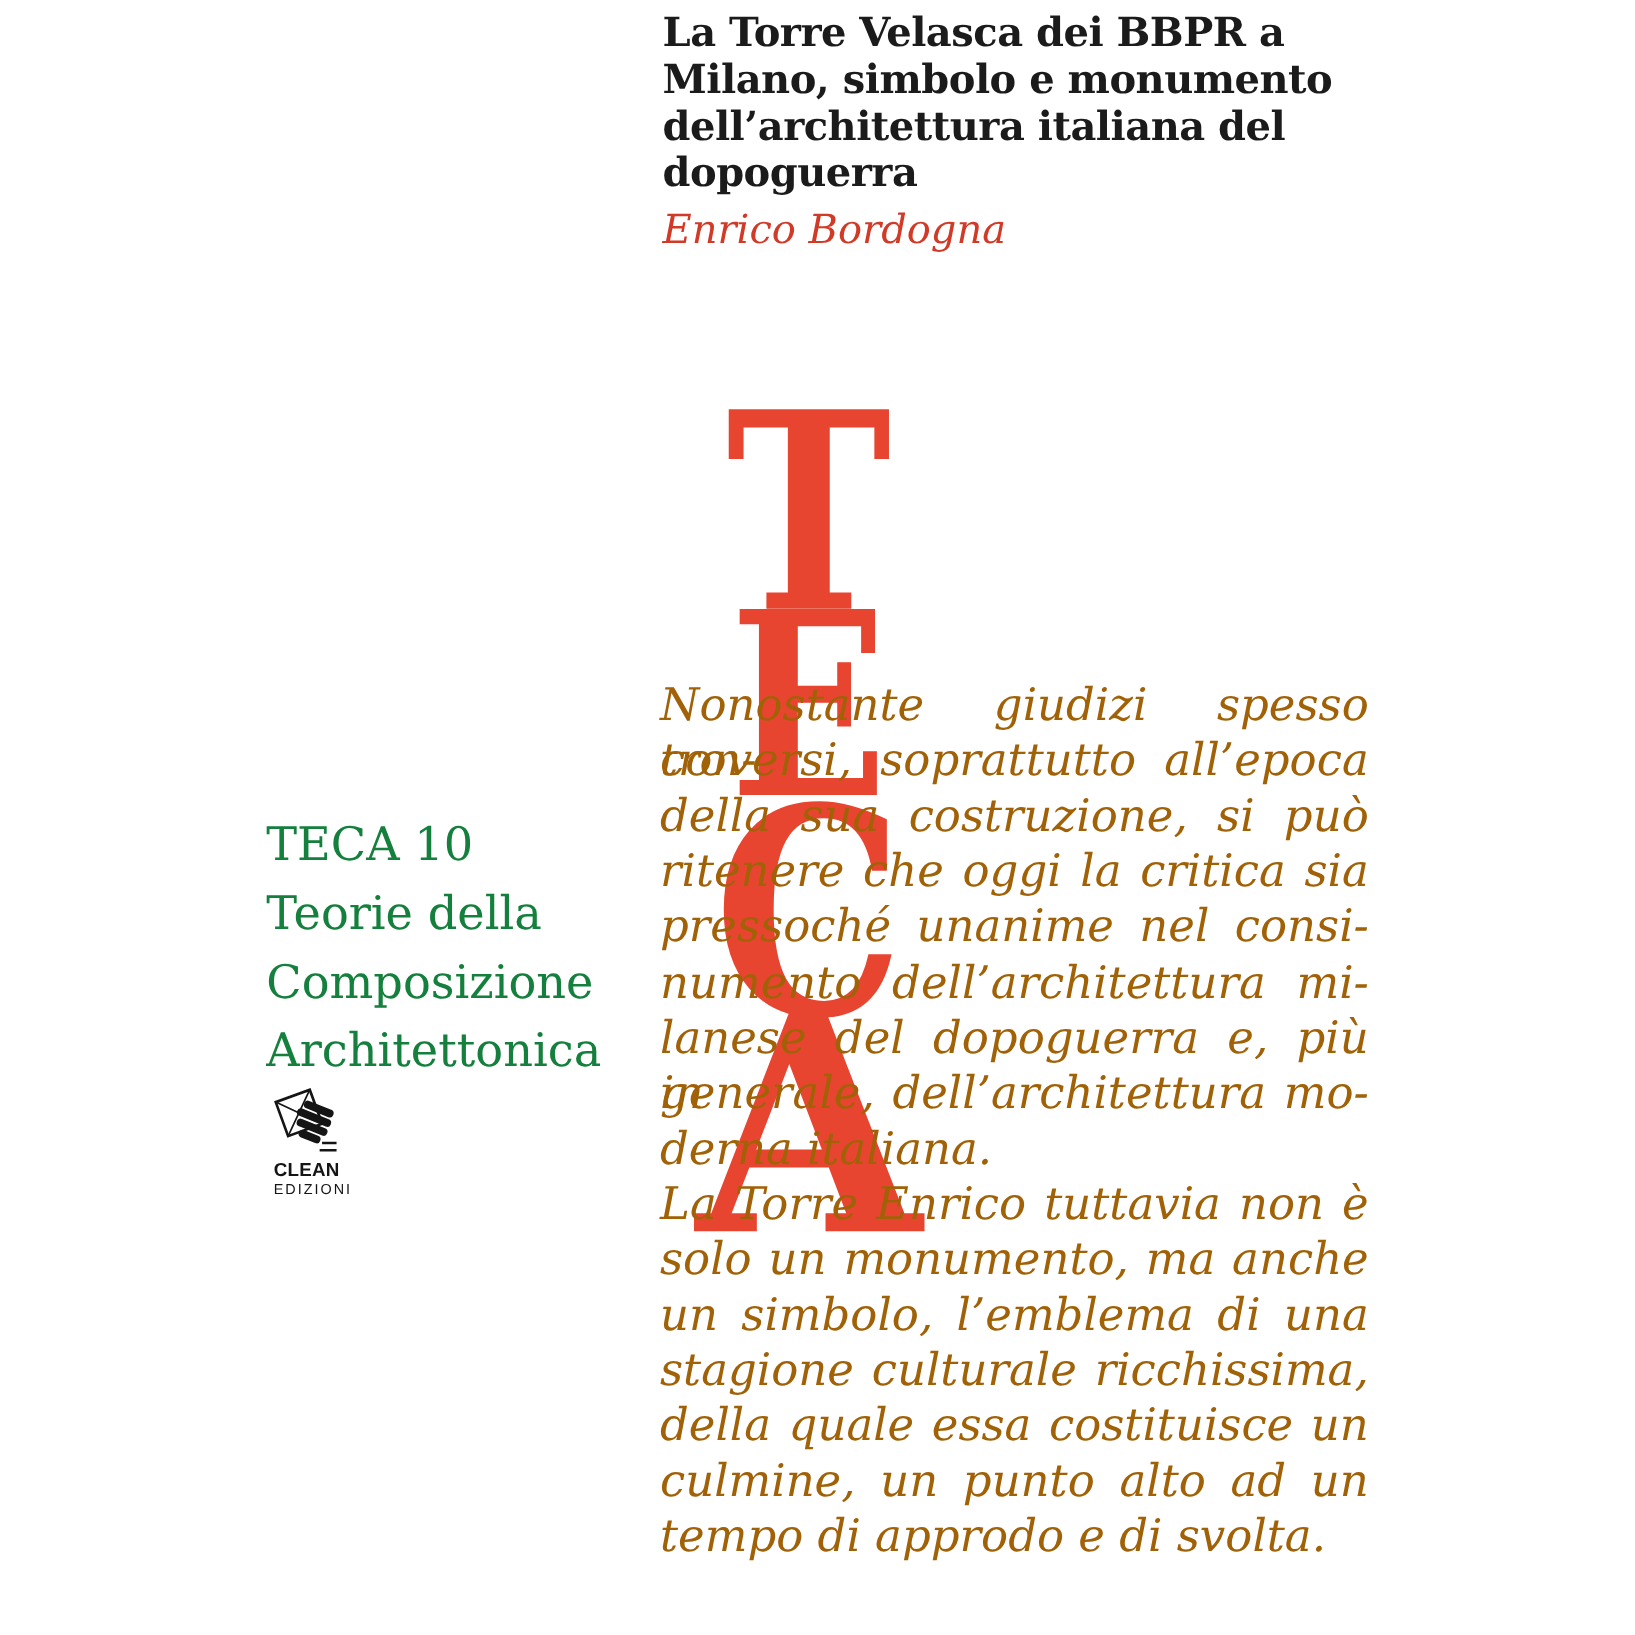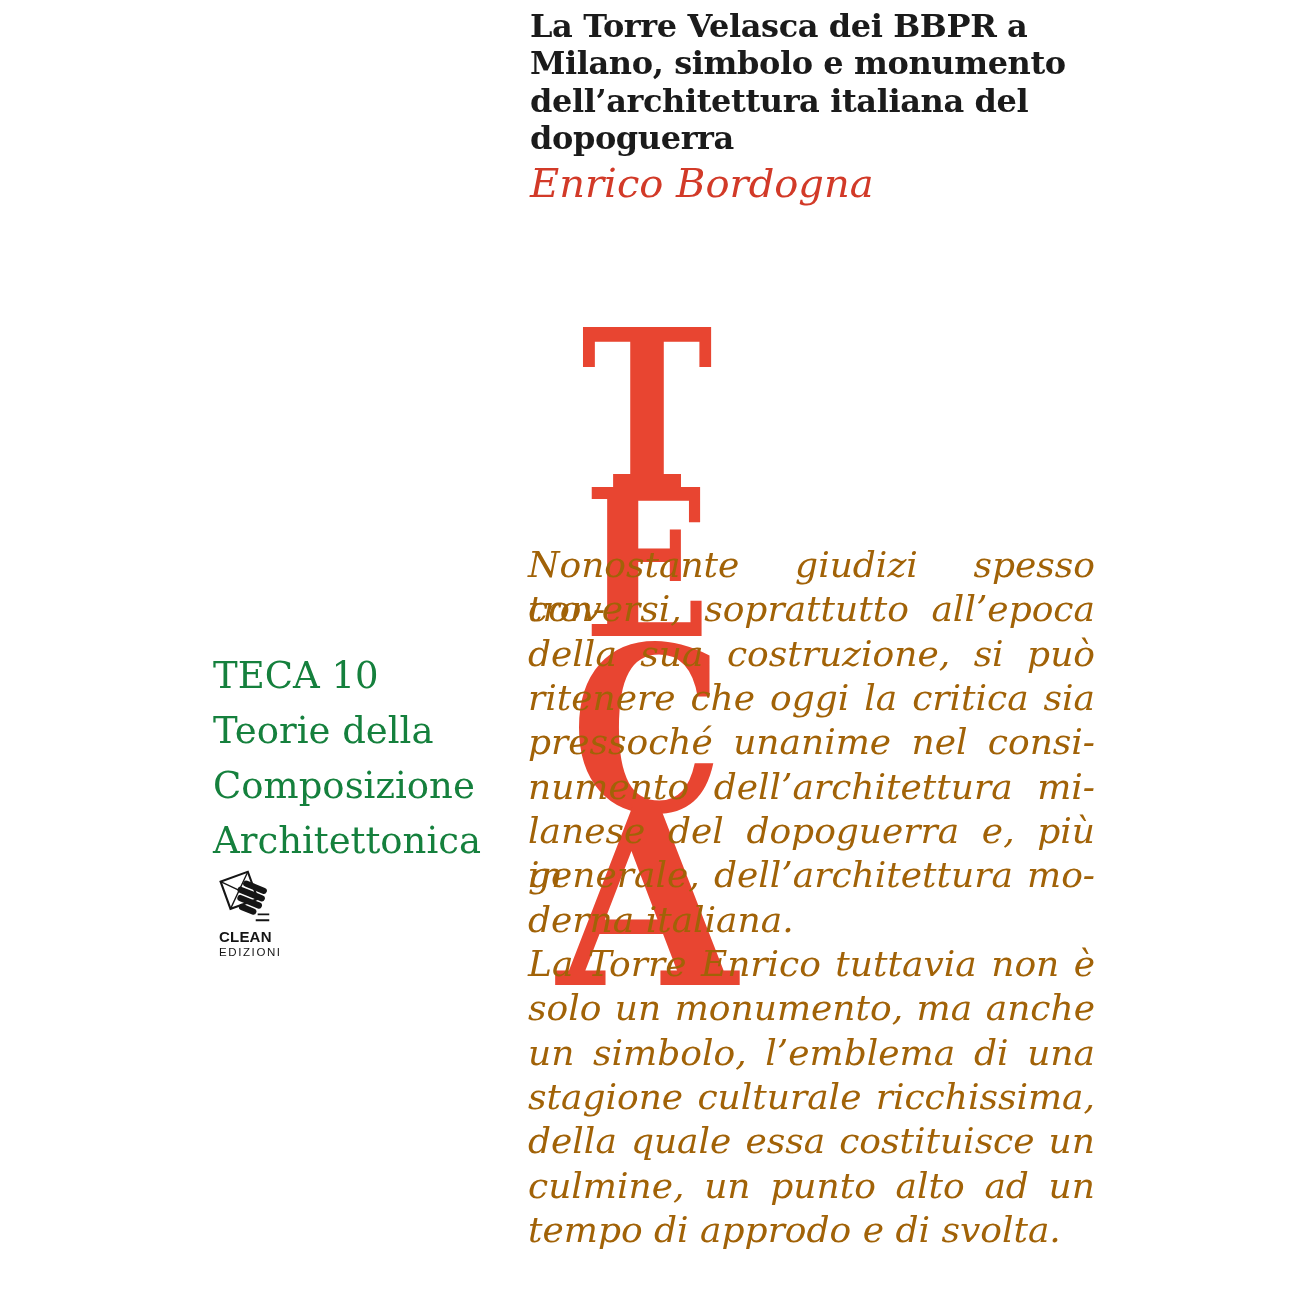--- a/index.html
+++ b/index.html
@@ -42,21 +42,21 @@
     font-weight: 700;
     font-size: 32px;
     line-height: 37.3px;
     letter-spacing: -0.4px;
     white-space: nowrap;
   }
   .author {
     margin-top: 4px;
     font-family: "DejaVu Serif", serif;
     font-style: italic;
-    font-size: 40px;
+    font-size: 32px;
     line-height: 44px;
     color: #d23a28;
     white-space: nowrap;
   }
 
   
   .series-block {
     position: absolute;
     left: 213px;
     top: 648px;

